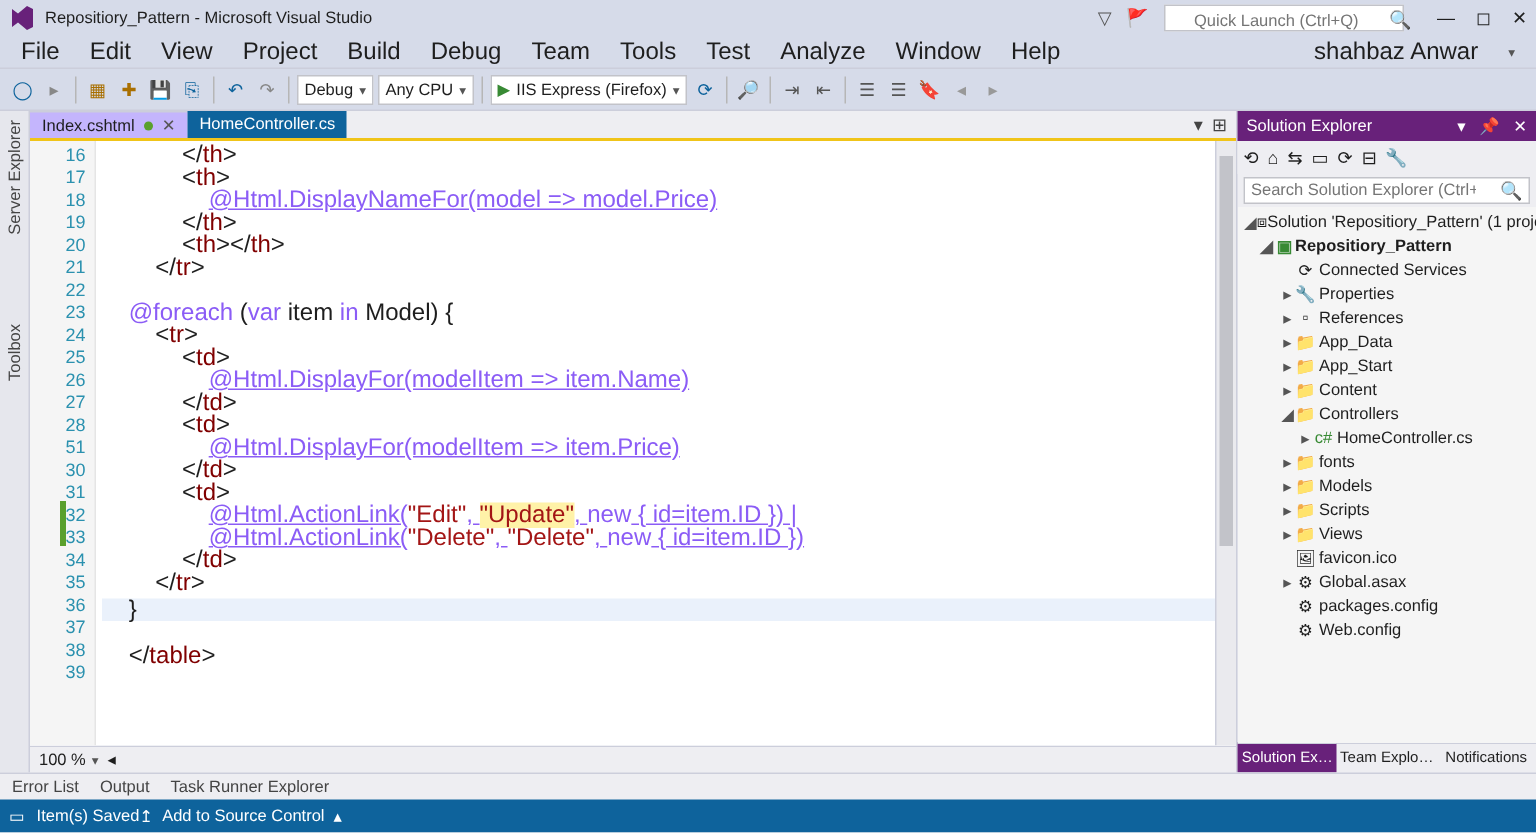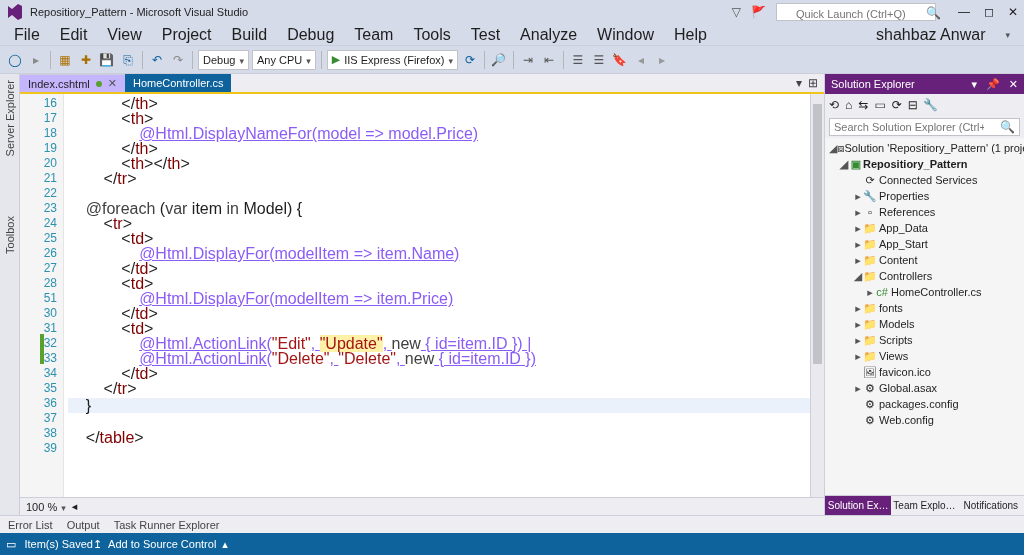--- a/index.html
+++ b/index.html
@@ -40,21 +40,21 @@
   .doc-tab .dot { width: 6px; height: 6px; border-radius: 50%; background: #5aa02c; }
   .doc-tab.inactive { background: #0e639c; color: #fff; }
   .tab-right { margin-left: auto; display: flex; align-items: center; padding: 0 6px; gap: 6px; color: #444; }
 
   .code-wrap { flex: 1; display: flex; overflow: hidden; position: relative; background: #fff; }
   .gutter { width: 44px; background: #f5f5f5; text-align: right; padding: 2px 6px 0 0; font-family: Consolas, monospace; font-size: 12px; color: #2b91af; border-right: 1px solid #e5e5e5; }
   .gutter div { height: 15px; line-height: 15px; }
   .code { flex: 1; font-family: Consolas, monospace; font-size: 16px; padding: 2px 0 0 4px; position: relative; }
   .code-line { height: 15px; line-height: 15px; white-space: pre; }
   .c-tag { color: #800000; }
-  .c-kw { color: #404040; }
+  .c-kw { color: #8b5cf6; }
   .c-str { color: #a31515; }
   .c-txt { color: #8b5cf6; text-decoration: underline; }
   .hl { background: #fff2a8; }
   .sel-line { background: #eaf1fb; display: inline-block; width: 100%; }
   .margin-green { position: absolute; width: 4px; background: #5aa02c; }
   .vscroll { width: 14px; background: #eaeaee; border-left: 1px solid #cccedb; position: relative; }
   .vscroll .thumb { position: absolute; left: 2px; right: 2px; top: 10px; height: 260px; background: #c2c3c9; }
   .zoom-bar { height: 18px; background: #eeeef2; border-top: 1px solid #cccedb; display: flex; align-items: center; padding: 0 6px; font-size: 11px; }
 
   

